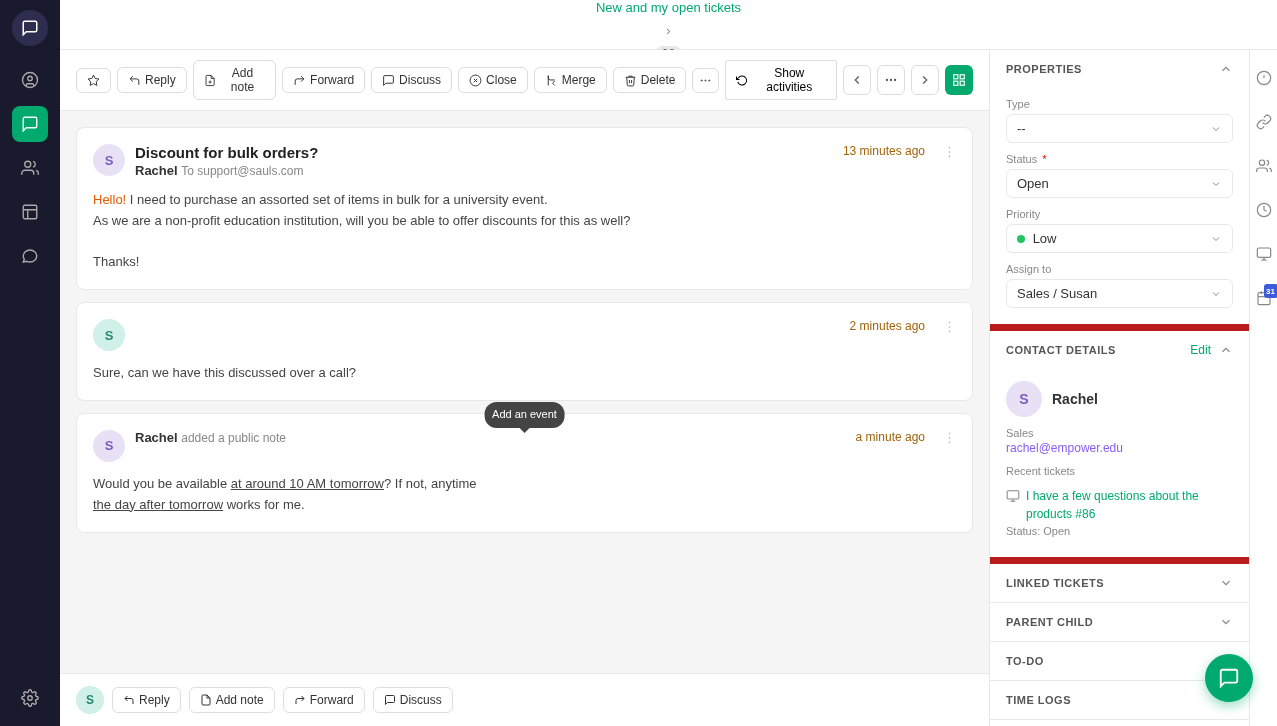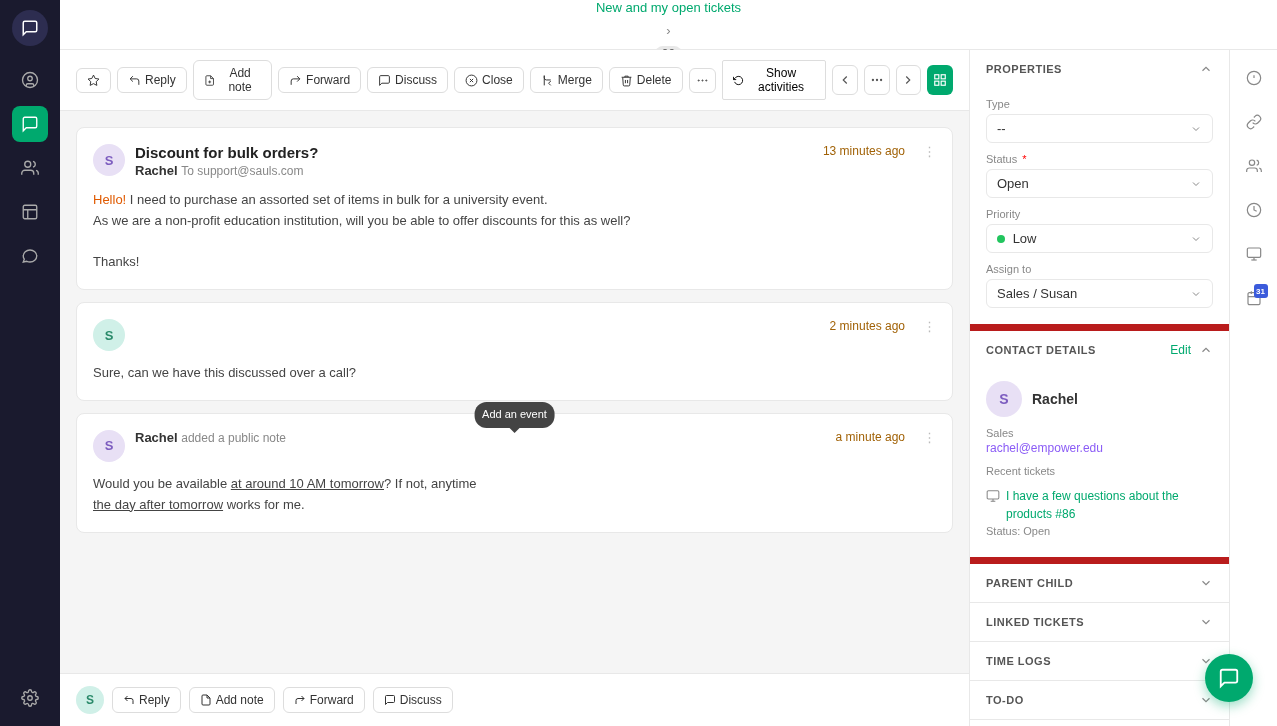--- a/index.html
+++ b/index.html
@@ -91,21 +91,21 @@
     .contact-detail-label { font-size: 11px; color: #888; margin-bottom: 2px; }
     .contact-detail-value { font-size: 12px; color: #8b5cf6; }
     .recent-ticket { padding: 8px 0; }
     .recent-ticket-link { color: #00a96e; font-size: 12px; cursor: pointer; text-decoration: none; line-height: 1.5; }
     .recent-ticket-status { font-size: 11px; color: #888; margin-top: 2px; }
     .collapsed-section { padding: 12px 16px; display: flex; align-items: center; cursor: pointer; border-bottom: 1px solid #e8e8e8; }
     .collapsed-section span { font-size: 11px; font-weight: 700; letter-spacing: 0.5px; color: #555; text-transform: uppercase; flex: 1; }
     .collapsed-section svg { width: 14px; height: 14px; fill: none; stroke: #888; stroke-width: 2; }
 
     
-    .far-right { width: 48px; background: white; border-left: 1px solid #e8e8e8; display: flex; flex-direction: column; align-items: center; padding: 12px 0; gap: 12px; flex-shrink: 0; }
+    .far-right { width: 28px; background: white; border-left: 1px solid #e8e8e8; display: flex; flex-direction: column; align-items: center; padding: 12px 0; gap: 12px; flex-shrink: 0; }
     .far-right-icon { width: 32px; height: 32px; display: flex; align-items: center; justify-content: center; cursor: pointer; color: #888; border-radius: 6px; }
     .far-right-icon svg { width: 16px; height: 16px; fill: none; stroke: currentColor; stroke-width: 1.8; }
     .badge-icon { position: relative; }
     .badge-icon .badge { position: absolute; top: 2px; right: 2px; width: 14px; height: 14px; background: #3b5bdb; border-radius: 3px; font-size: 8px; color: white; display: flex; align-items: center; justify-content: center; font-weight: bold; }
 
     
     .chat-fab { position: fixed; bottom: 24px; right: 24px; width: 48px; height: 48px; background: #00a96e; border-radius: 50%; display: flex; align-items: center; justify-content: center; cursor: pointer; box-shadow: 0 4px 12px rgba(0,169,110,0.4); color: white; }
     .chat-fab svg { width: 22px; height: 22px; fill: none; stroke: currentColor; stroke-width: 2; }
   </style>
 </head>
@@ -458,42 +458,42 @@
                   <line x1="12" y1="17" x2="12" y2="21"></line>
                 </svg>
               <a class="recent-ticket-link">I have a few questions about the products #86</a>
             </div>
             <div class="recent-ticket-status">Status: Open</div>
           </div>
         </div>
       </div>
 
       <div class="collapsed-section">
+        <span>LINKED TICKETS</span>
+        <svg viewBox="0 0 24 24">
+            <polyline points="6 9 12 15 18 9"></polyline>
+          </svg>
+      </div>
+
+      <div class="collapsed-section">
         <span>PARENT CHILD</span>
         <svg viewBox="0 0 24 24">
             <polyline points="6 9 12 15 18 9"></polyline>
           </svg>
       </div>
 
       <div class="collapsed-section">
-        <span>LINKED TICKETS</span>
+        <span>TO-DO</span>
         <svg viewBox="0 0 24 24">
             <polyline points="6 9 12 15 18 9"></polyline>
           </svg>
       </div>
 
       <div class="collapsed-section">
         <span>TIME LOGS</span>
-        <svg viewBox="0 0 24 24">
-            <polyline points="6 9 12 15 18 9"></polyline>
-          </svg>
-      </div>
-
-      <div class="collapsed-section">
-        <span>TO-DO</span>
         <svg viewBox="0 0 24 24">
             <polyline points="6 9 12 15 18 9"></polyline>
           </svg>
       </div>
 
       <div class="collapsed-section">
         <span>GOOGLE CALENDAR</span>
         <svg viewBox="0 0 24 24">
             <polyline points="6 9 12 15 18 9"></polyline>
           </svg>

